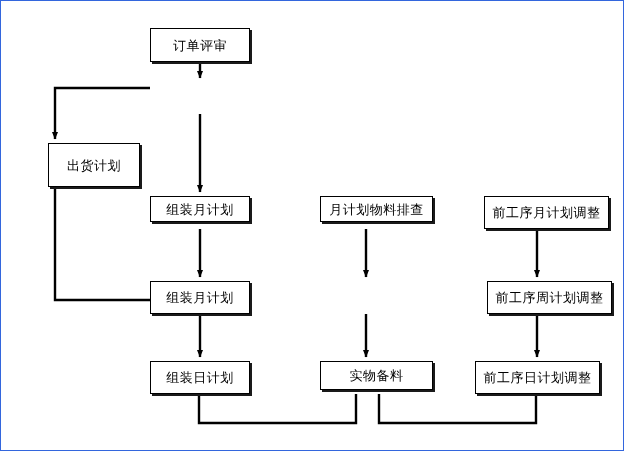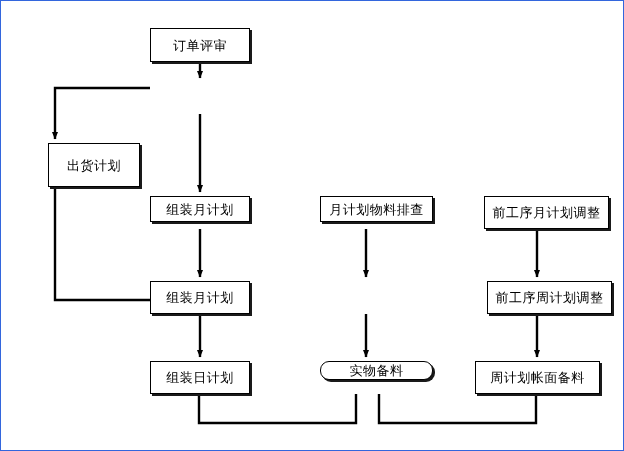--- a/index.html
+++ b/index.html
@@ -134,30 +134,30 @@
 
   <div class="node" style="left:150px; top:361px; width:100px; height:33px;">
     <span class="node-label">组装日计划</span>
   </div>
 
   <div class="node" style="left:320px; top:196px; width:113px; height:26px;">
     <span class="node-label">月计划物料排查</span>
   </div>
 
 
-  <div class="node" style="left:320px; top:361px; width:113px; height:19px;border-radius:9px;">
+  <div class="node" style="left:320px; top:361px; width:113px; height:29px;">
     <span class="node-label">实物备料</span>
   </div>
 
   <div class="node" style="left:484px; top:196px; width:125px; height:33px;">
     <span class="node-label">前工序月计划调整</span>
   </div>
 
   <div class="node" style="left:475px; top:281px; width:125px; height:33px;margin-left:12px;">
     <span class="node-label">前工序周计划调整</span>
   </div>
 
   <div class="node" style="left:475px; top:361px; width:125px; height:33px;">
-    <span class="node-label">周计划帐面备料</span>
+    <span class="node-label">前工序日计划调整</span>
   </div>
 
   <div id="frame-border"></div>
 </div>
 
 </body></html>

